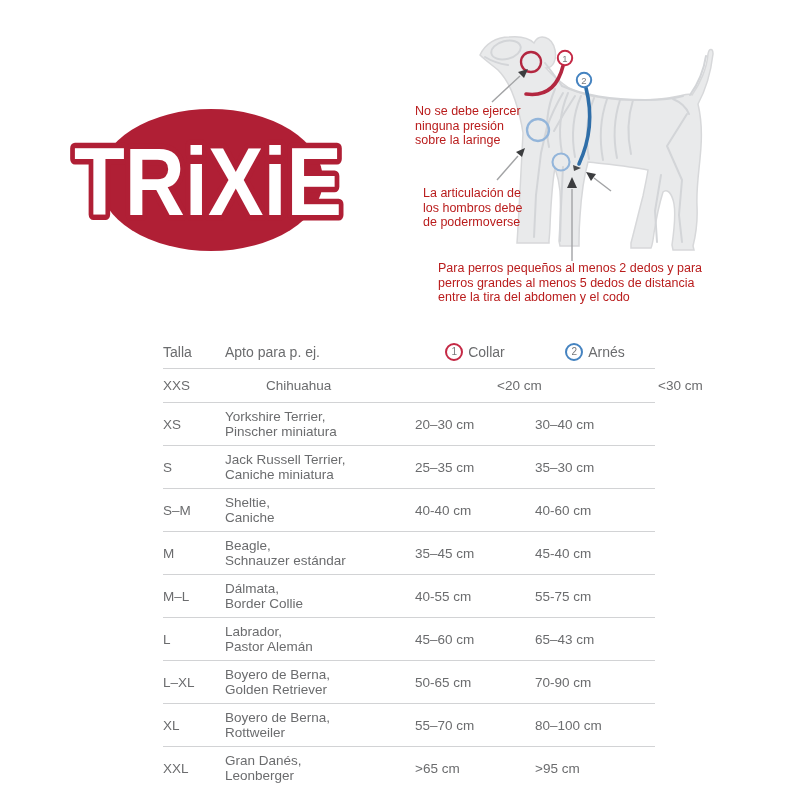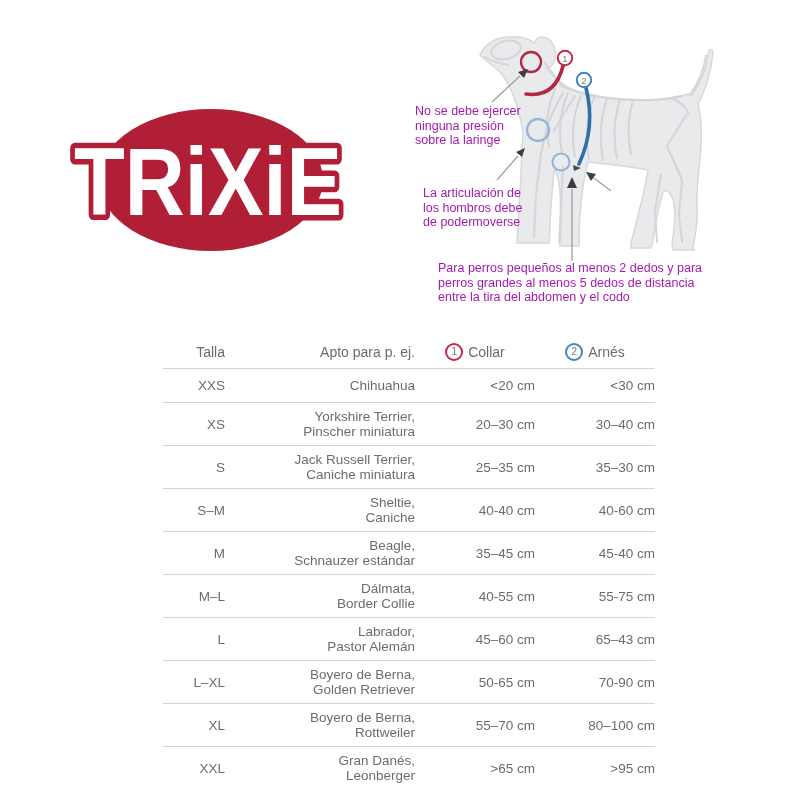--- a/index.html
+++ b/index.html
@@ -1,25 +1,25 @@
 <!DOCTYPE html>
 <html><head>
 <meta charset="utf-8">
 <style>
   html,body{margin:0;padding:0;background:#ffffff;}
   #stage{position:relative;width:800px;height:800px;background:#ffffff;overflow:hidden;
          font-family:"Liberation Sans",sans-serif;}
   
-  .note{position:absolute;white-space:pre-line;color:#a21caf;font-size:12.5px;line-height:14.5px;}
+  .note{position:absolute;white-space:pre-line;color:#b91c1c;font-size:12.5px;line-height:14.5px;}
   
   .size-table{position:absolute;left:163px;top:336px;width:492px;color:#6b6c6e;}
   .tr{display:grid;grid-template-columns:62px 190px 120px 120px;align-items:center;
-      text-align:right;border-top:1px solid #d2d3d5;min-height:42px;font-size:13.5px;}
+      text-align:left;border-top:1px solid #d2d3d5;min-height:42px;font-size:13.5px;}
   .tr.thead{border-top:none;min-height:32px;font-size:14px;}
-  .tr.row-first{min-height:33px;}
+  .tr.row-first{min-height:33px;gap:41px;}
   .cell-breed{white-space:pre-line;line-height:15px;}
   .hcell{display:flex;align-items:center;justify-content:center;gap:5px;}
   .badge{width:14px;height:14px;border-radius:50%;border:2px solid #c42945;
          display:inline-flex;align-items:center;justify-content:center;
          font-size:10px;line-height:1;color:#77787a;flex:0 0 auto;}
   .badge.blue{border-color:#4583c0;}
   svg text.logo-word{font-family:"Liberation Sans",sans-serif;font-weight:bold;}
 </style>
 </head>
 <body>

